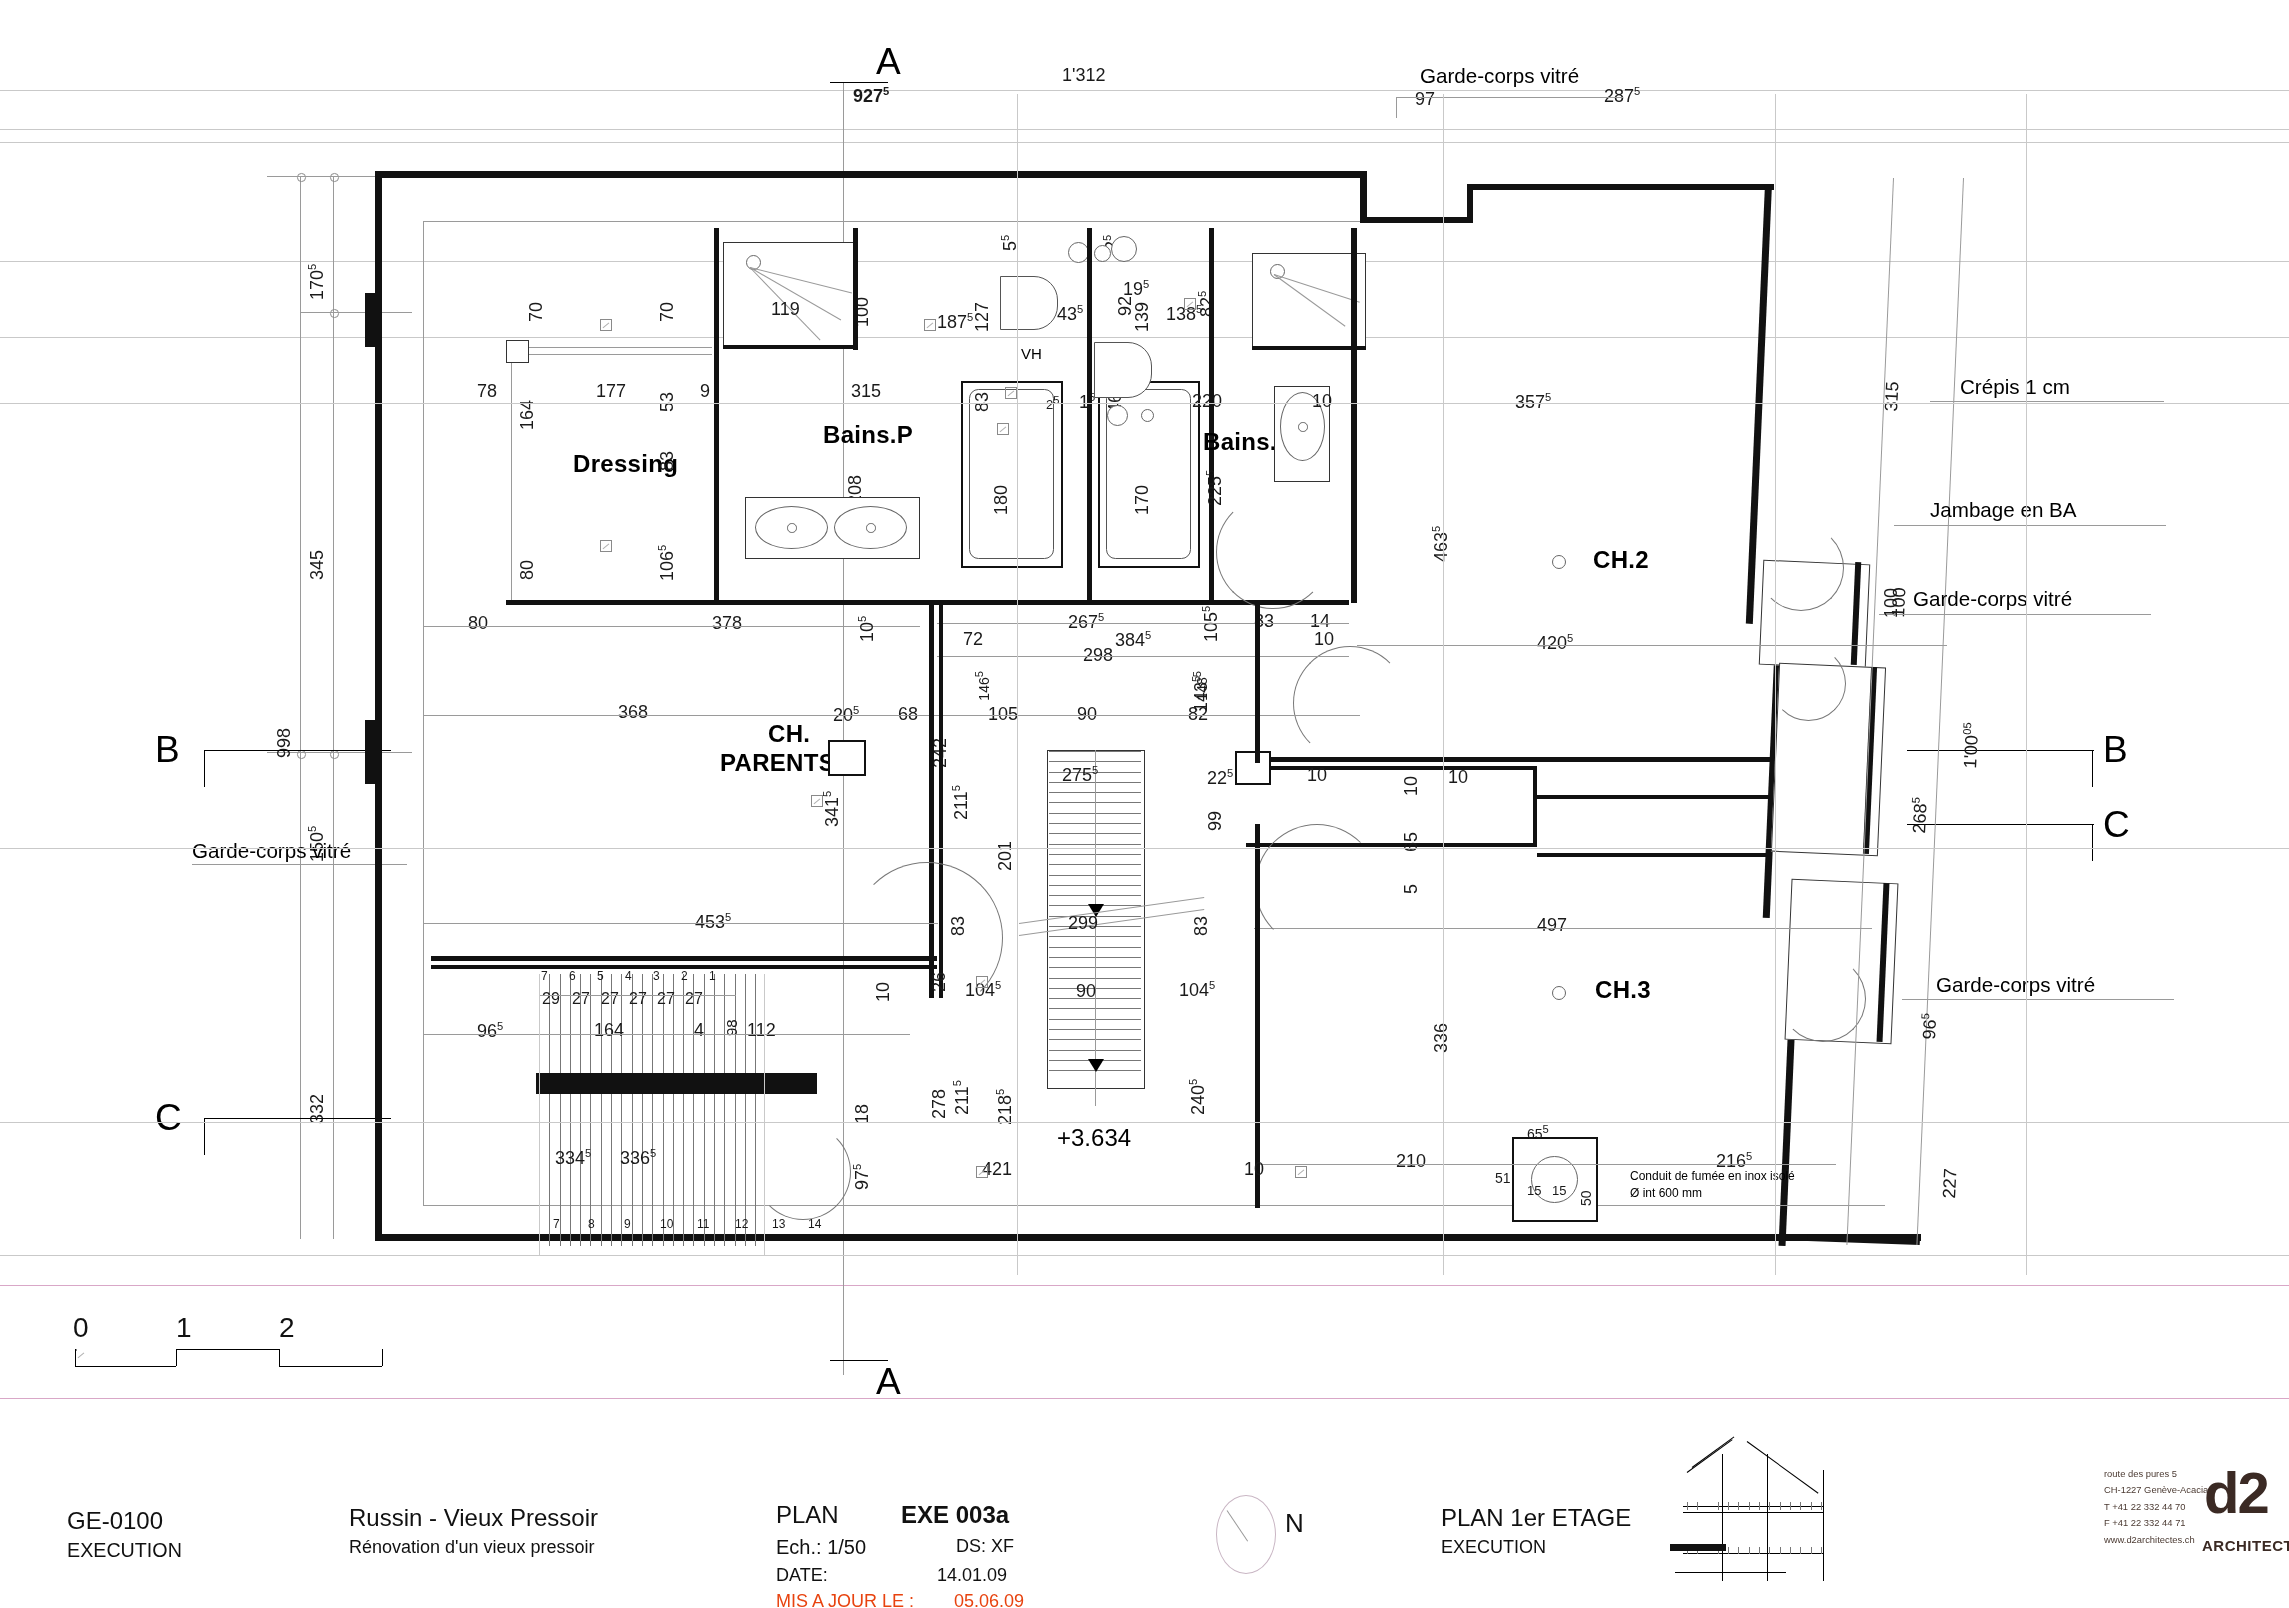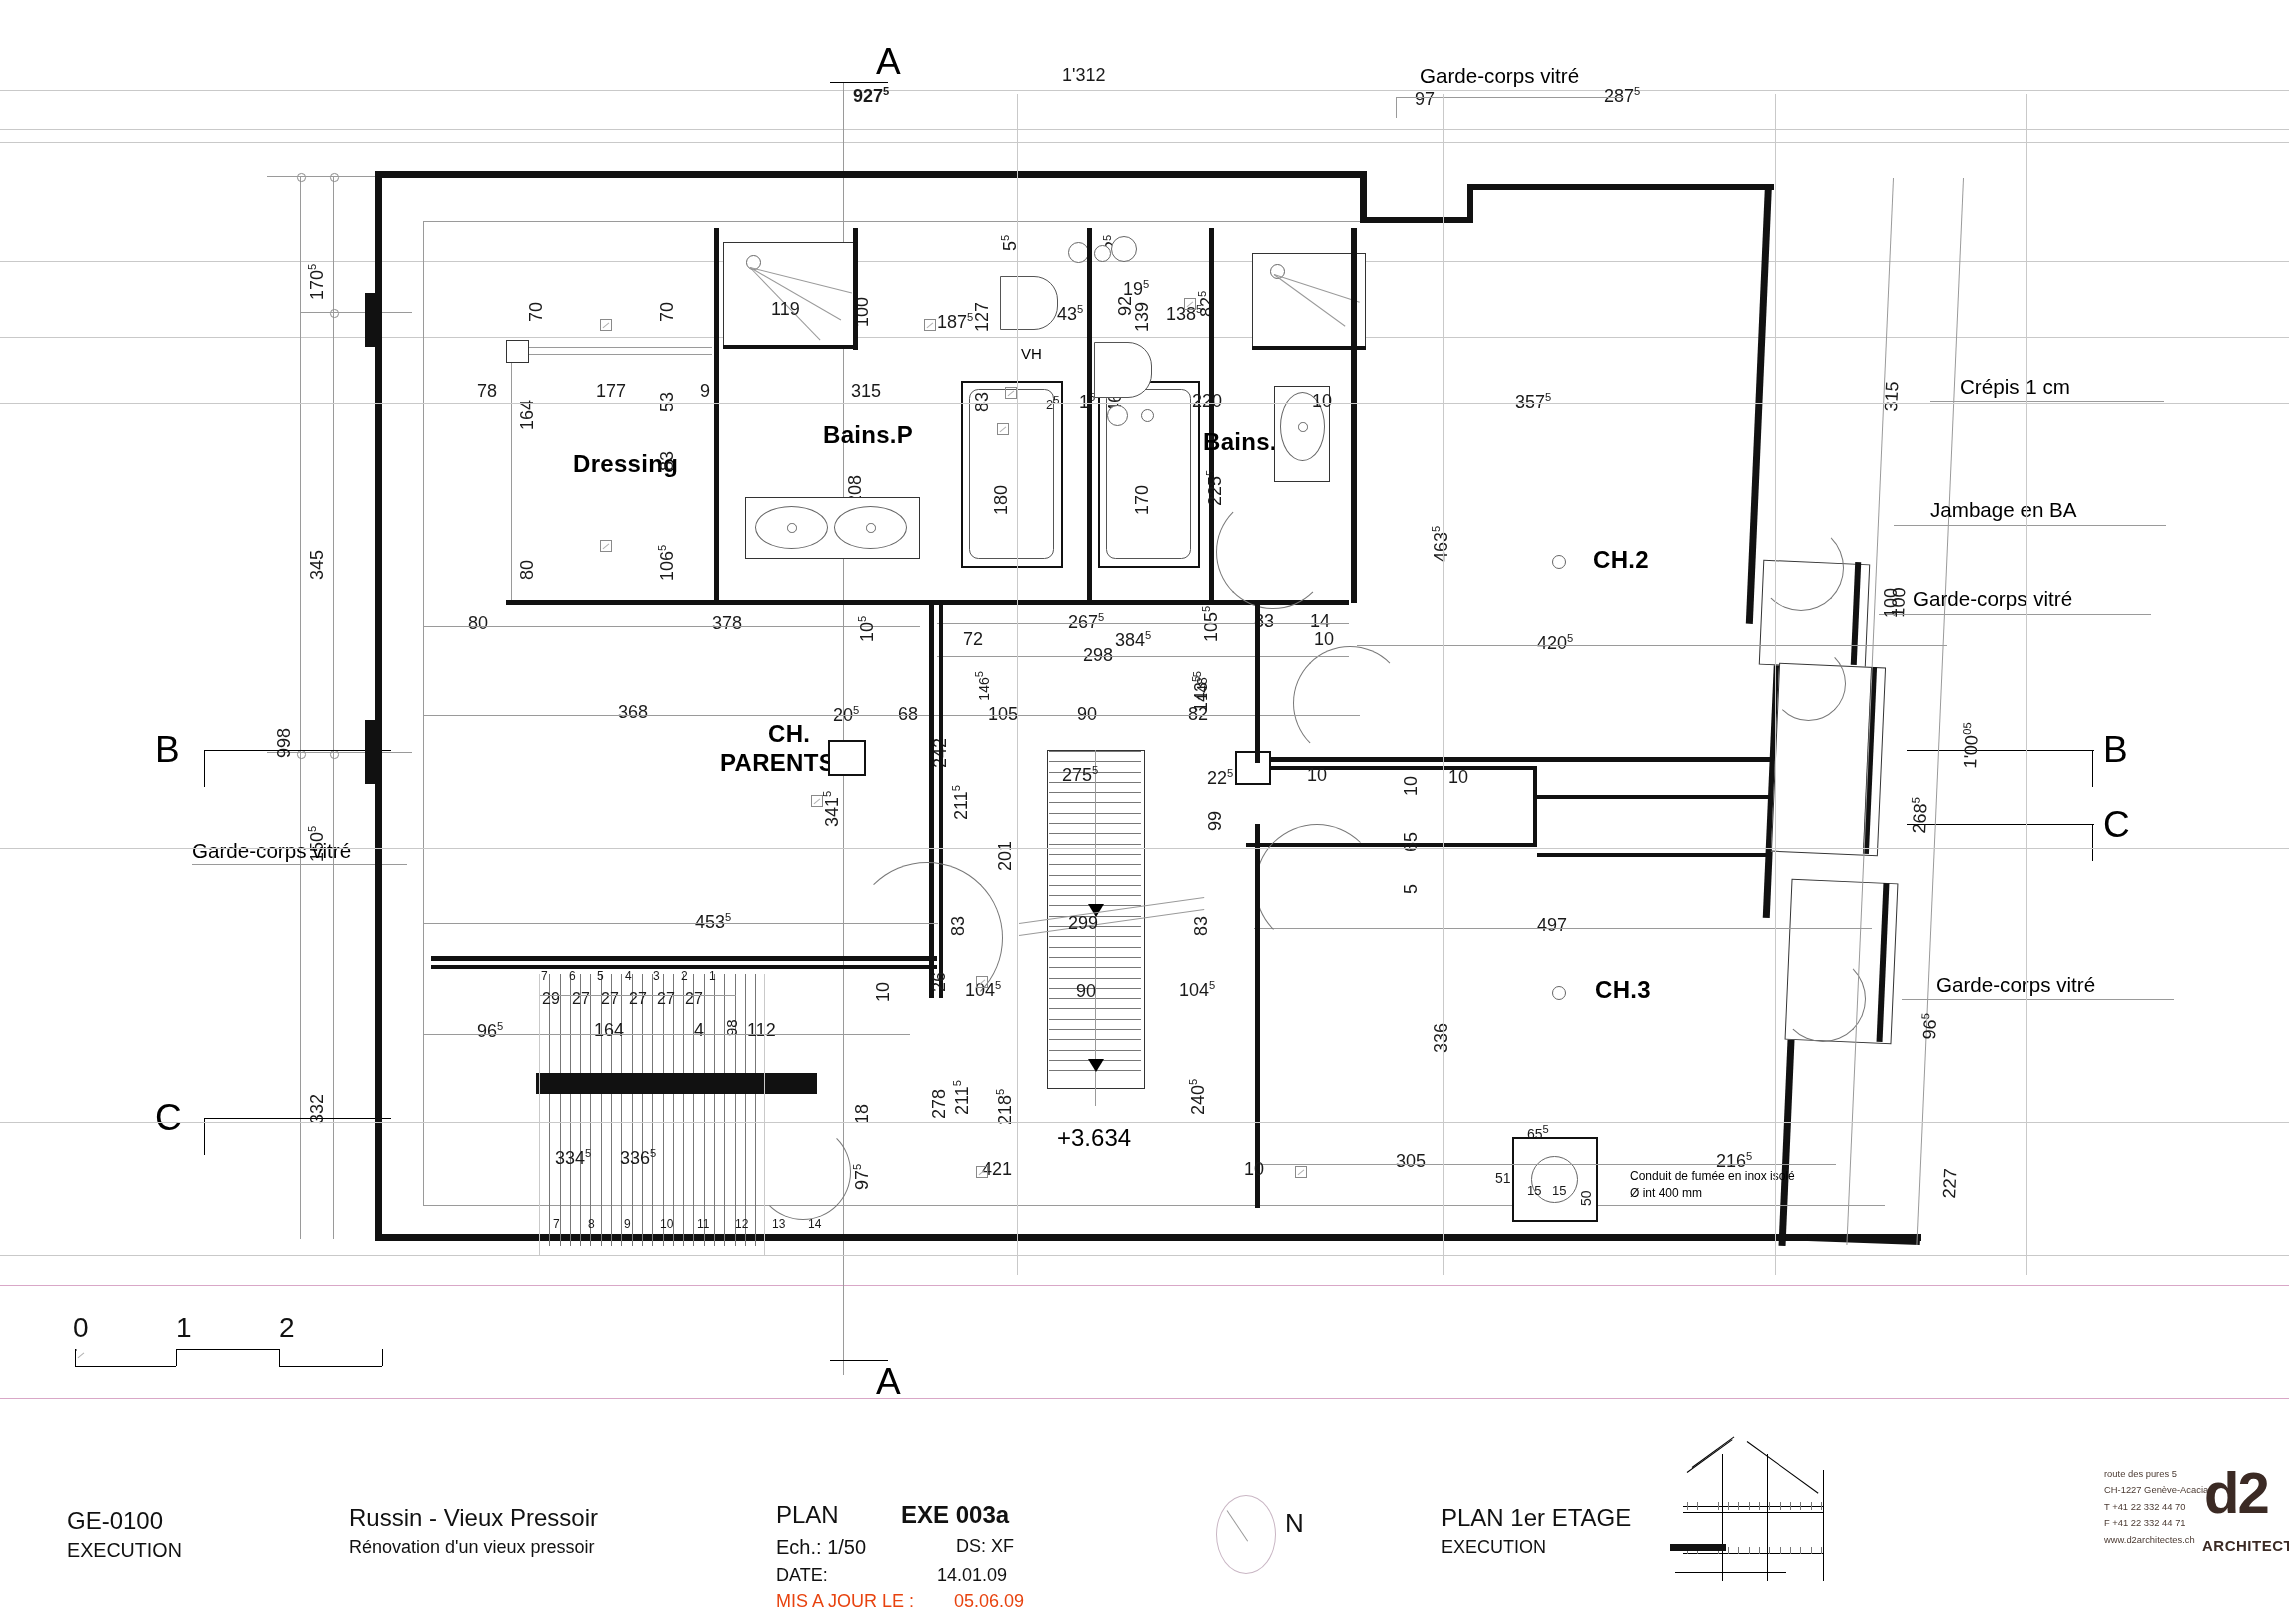--- a/index.html
+++ b/index.html
@@ -291,26 +291,26 @@
   <div class="h-thin" style="left:1254px;top:928px;width:618px;"></div>
   <div class="swing" style="left:1255px;top:824px;width:122px;height:122px;transform:rotate(0deg);"></div>
 
   <div class="wallbox" style="left:1512px;top:1137px;width:82px;height:81px;"></div>
   <div class="fix-oval" style="left:1531px;top:1156px;width:45px;height:45px;"></div>
   <div class="dim" style="left:1527px;top:1124px;font-size:14px;"><span>65</span><sup>5</sup></div>
   <div class="dim" style="left:1495px;top:1171px;font-size:14px;"><span>51</span></div>
   <div class="dim" style="left:1527px;top:1184px;font-size:13px;"><span>15</span></div>
   <div class="dim" style="left:1552px;top:1184px;font-size:13px;"><span>15</span></div>
   <div class="dimv" style="left:1593px;top:1192px;font-size:14px;"><span>50</span></div>
-  <div class="dim" style="left:1396px;top:1152px;"><span>305</span></div>
+  <div class="dim" style="left:1396px;top:1152px;"><span>210</span></div>
   <div class="dim" style="left:1716px;top:1151px;"><span>216</span><sup>5</sup></div>
   <div class="h-thin" style="left:1255px;top:1164px;width:581px;"></div>
 
   <div class="note" style="left:1630px;top:1169px;font-size:12px;">Conduit de fumée en inox isolé</div>
-  <div class="note" style="left:1630px;top:1186px;font-size:12px;">Ø int 400 mm</div>
+  <div class="note" style="left:1630px;top:1186px;font-size:12px;">Ø int 600 mm</div>
 
   <div class="room" style="left:768px;top:721px;">CH.</div>
   <div class="room" style="left:720px;top:750px;">PARENTS</div>
   <div class="wallbox" style="left:828px;top:740px;width:34px;height:32px;"></div>
   <div class="dim" style="left:833px;top:705px;"><span>20</span><sup>5</sup></div>
   <div class="dimv" style="left:841px;top:808px;"><span>341</span><sup>5</sup></div>
   <div class="dim" style="left:898px;top:705px;"><span>68</span></div>
   <div class="dim" style="left:988px;top:705px;"><span>105</span></div>
   <div class="dimv" style="left:949px;top:750px;"><span>242</span></div>
   <div class="dimv" style="left:970px;top:801px;"><span>211</span><sup>5</sup></div>

